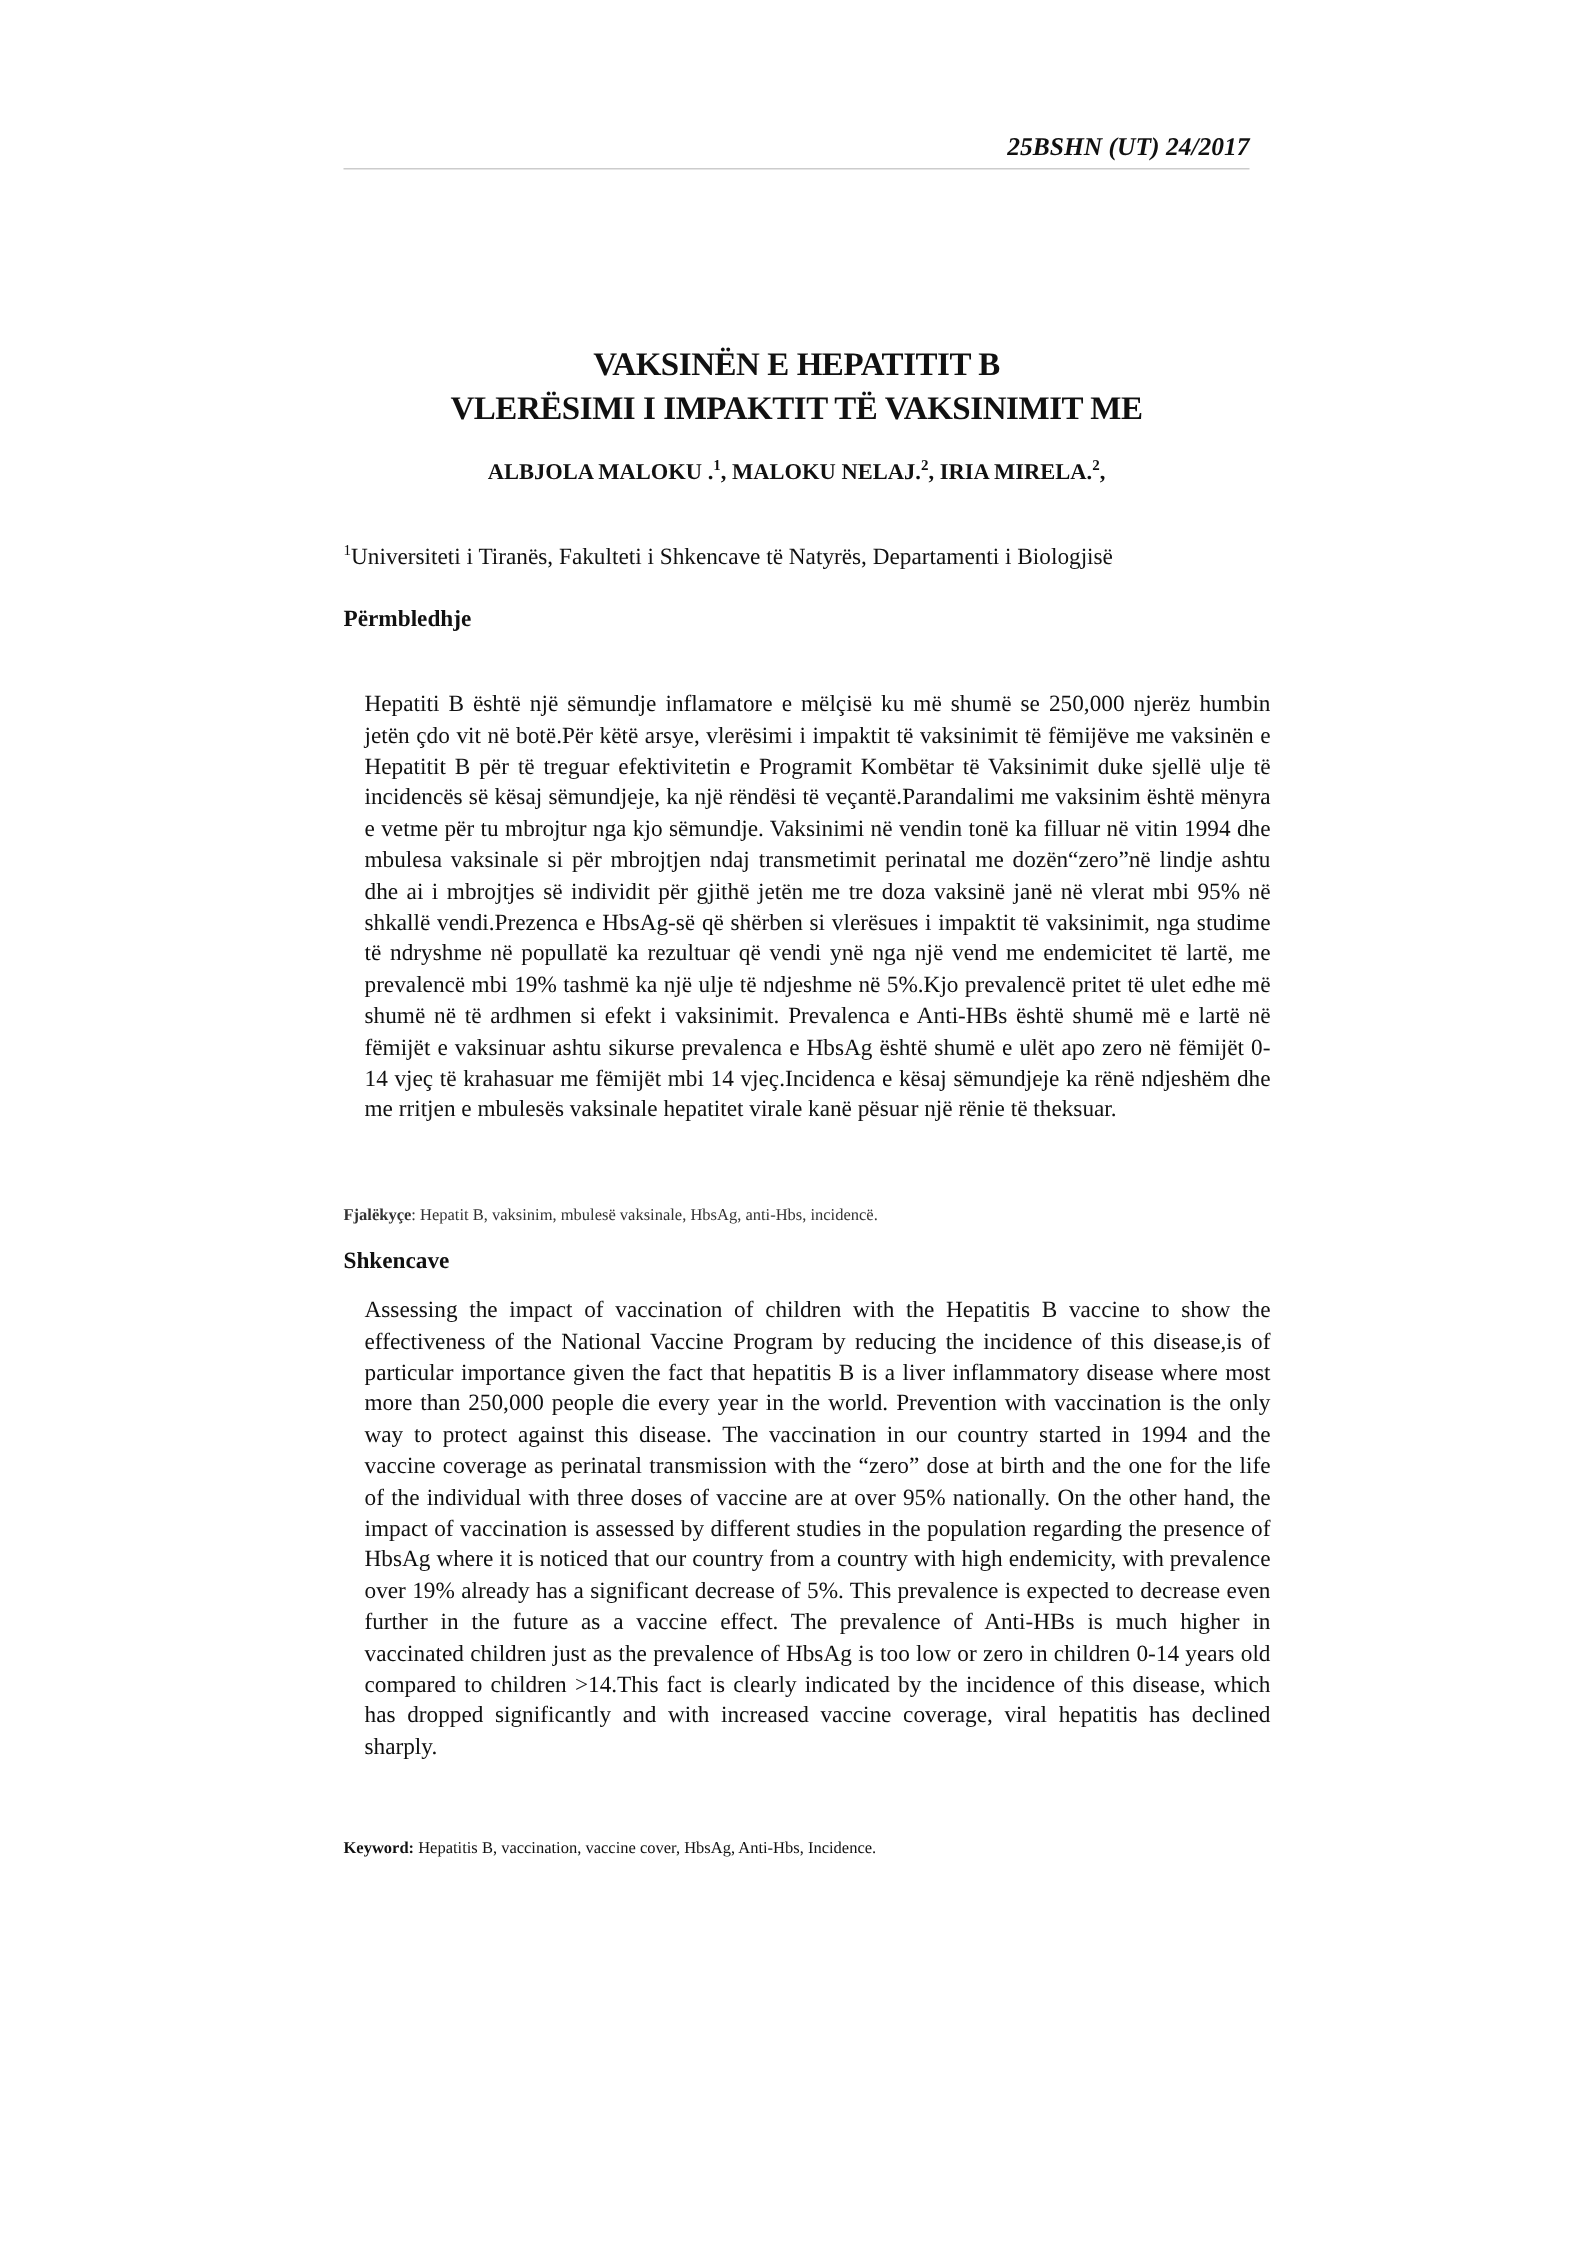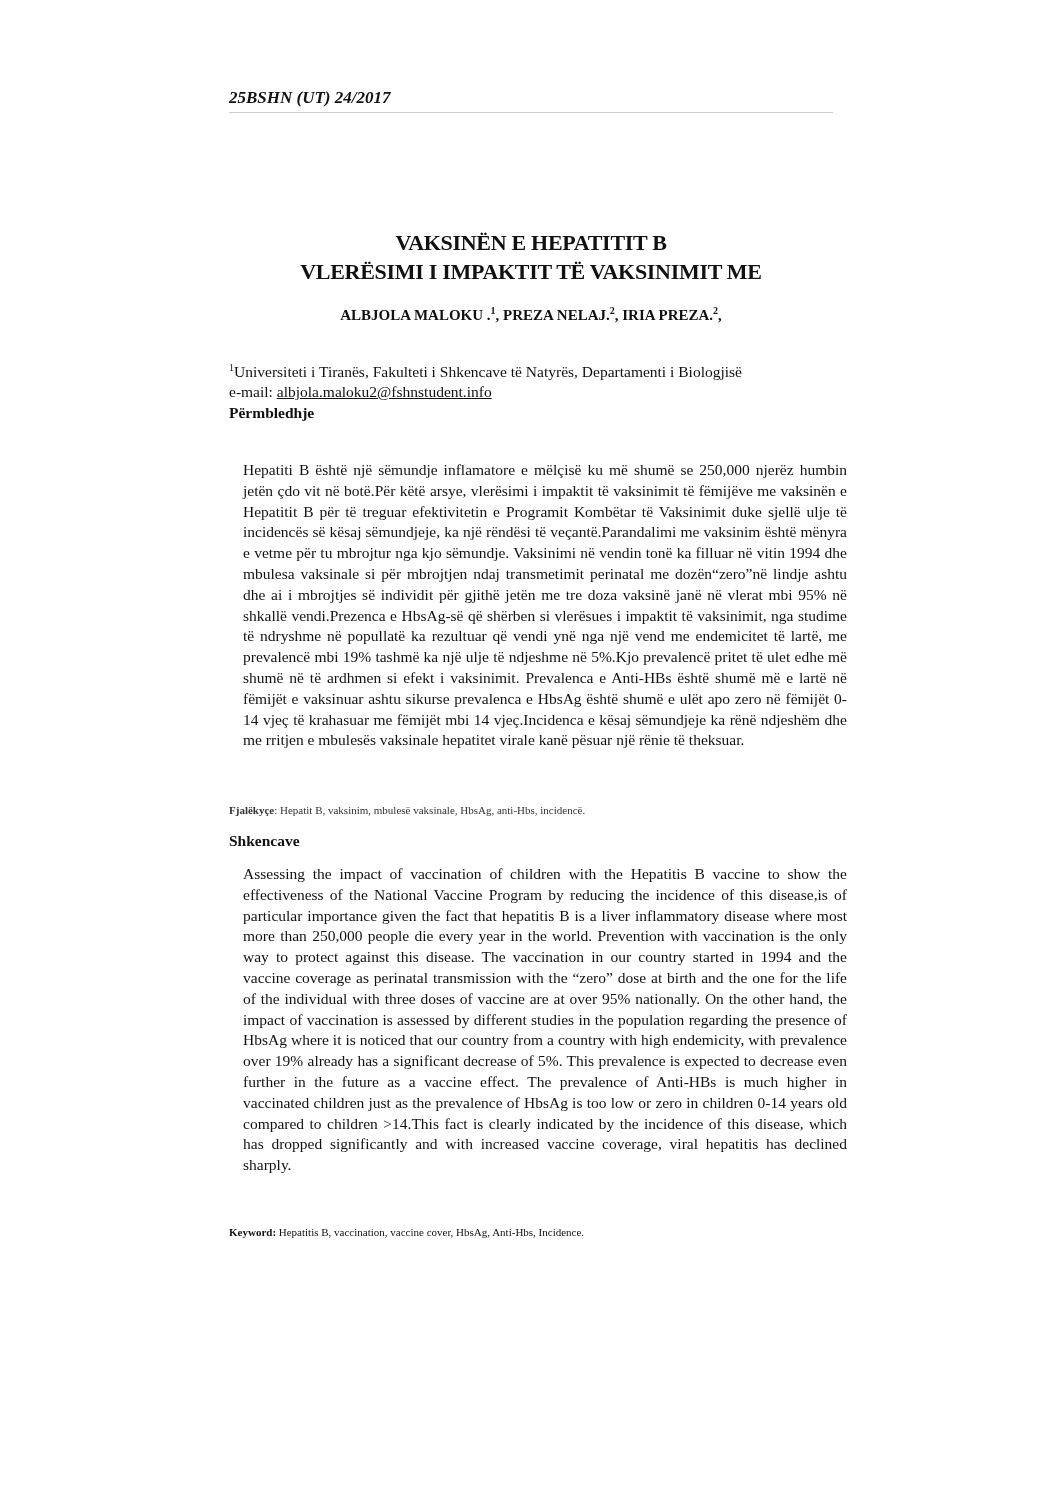--- a/index.html
+++ b/index.html
@@ -24,21 +24,21 @@
     .running-header {
       position: absolute;
       top: 86px;
       left: 0;
       width: 604px;
       height: 22px;
       font-weight: bold;
       font-style: italic;
       font-size: 17px;
       display: flex;
-      justify-content: flex-start;
+      justify-content: flex-end;
       align-items: flex-end;
     }
     .header-rule {
       position: absolute;
       top: 112px;
       left: 0;
       width: 604px;
       height: 1px;
       background: #cccccc;
     }
@@ -114,31 +114,28 @@
   <div class="header-rule"></div>
 
   <div class="title">
     <div>VAKSINËN E HEPATITIT B</div>
     <div>VLERËSIMI I IMPAKTIT TË VAKSINIMIT ME</div>
   </div>
 
   <div class="authors">
     <div>
       <span>ALBJOLA MALOKU .</span><sup>1</sup>,
-      <span>PREZA NELAJ.</span><sup>2</sup>,
-      <span>IRIA PREZA.</span><sup>2</sup>,
+      <span>MALOKU NELAJ.</span><sup>2</sup>,
+      <span>IRIA MIRELA.</span><sup>2</sup>,
     </div>
   </div>
 
   <div class="affiliations">
     <div>
       <sup>1</sup><span>Universiteti i Tiranës, Fakulteti i Shkencave të Natyrës, Departamenti i Biologjisë</span>
-    </div>
-    <div>
-      <span>e-mail: </span><a class="email-link">albjola.maloku2@fshnstudent.info</a>
     </div>
   </div>
 
   <div class="section-heading" style="top: 404px;">Përmbledhje</div>
 
   <div class="body-text" style="top: 460px;">Hepatiti B është një sëmundje inflamatore e mëlçisë ku më shumë se 250,000 njerëz humbin jetën çdo vit në botë.Për këtë arsye, vlerësimi i impaktit të vaksinimit të fëmijëve me vaksinën e Hepatitit B për të treguar efektivitetin e Programit Kombëtar të Vaksinimit duke sjellë ulje të incidencës së kësaj sëmundjeje, ka një rëndësi të veçantë.Parandalimi me vaksinim është mënyra e vetme për tu mbrojtur nga kjo sëmundje. Vaksinimi në vendin tonë ka filluar në vitin 1994 dhe mbulesa vaksinale si për mbrojtjen ndaj transmetimit perinatal me dozën“zero”në lindje ashtu dhe ai i mbrojtjes së individit për gjithë jetën me tre doza vaksinë janë në vlerat mbi 95% në shkallë vendi.Prezenca e HbsAg-së që shërben si vlerësues i impaktit të vaksinimit, nga studime të ndryshme në popullatë ka rezultuar që vendi ynë nga një vend me endemicitet të lartë, me prevalencë mbi 19% tashmë ka një ulje të ndjeshme në 5%.Kjo prevalencë pritet të ulet edhe më shumë në të ardhmen si efekt i vaksinimit. Prevalenca e Anti-HBs është shumë më e lartë në fëmijët e vaksinuar ashtu sikurse prevalenca e HbsAg është shumë e ulët apo zero në fëmijët 0-14 vjeç të krahasuar me fëmijët mbi 14 vjeç.Incidenca e kësaj sëmundjeje ka rënë ndjeshëm dhe me rritjen e mbulesës vaksinale hepatitet virale kanë pësuar një rënie të theksuar.</div>
 
   <div class="keywords kw-sq" style="top: 800px;">
     <span class="kw-label">Fjalëkyçe</span><span>: </span><span>Hepatit B, vaksinim, mbulesë vaksinale, HbsAg, anti-Hbs, incidencë.</span>
   </div>

